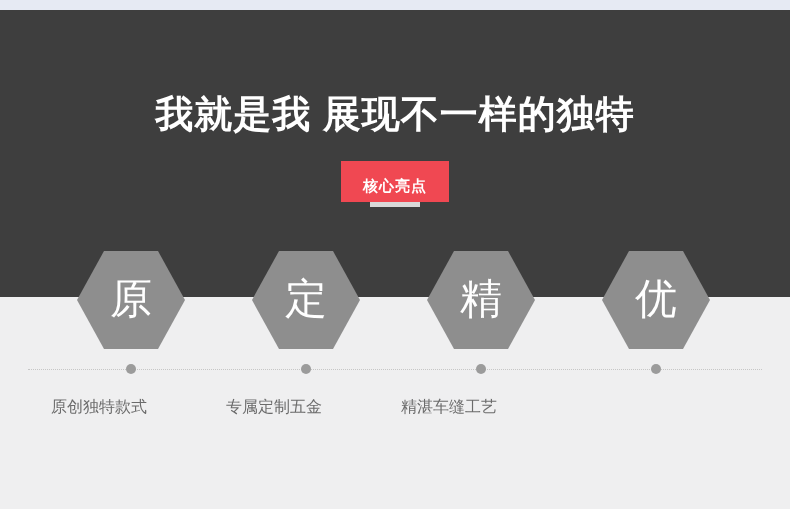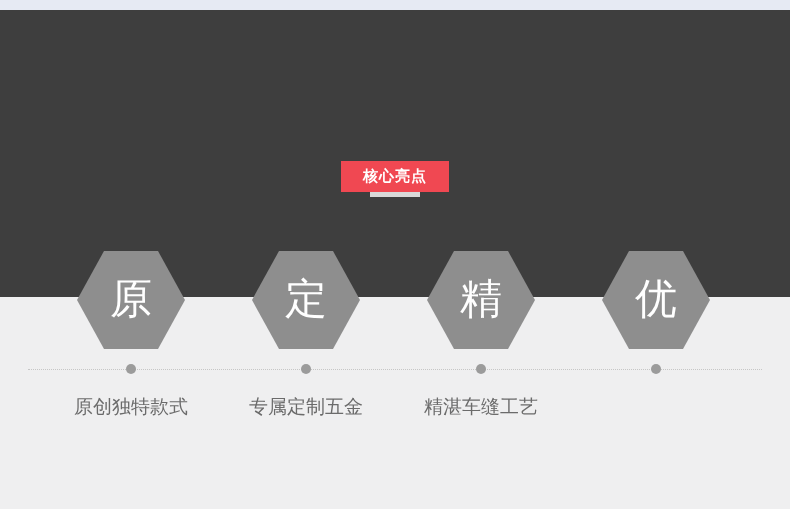--- a/index.html
+++ b/index.html
@@ -73,21 +73,21 @@
     text-align: center;
   }
   .badge {
     display: inline-block;
     position: relative;
     background: #f04852;
     color: #ffffff;
     font-size: 15px;
     font-weight: bold;
     letter-spacing: 1px;
-    padding: 7px 22px 8px 22px;
+    padding: 17px 22px 8px 22px;
     line-height: 16px;
   }
   .badge-underline {
     position: absolute;
     left: 50%;
     transform: translateX(-50%);
     bottom: -5px;
     width: 50px;
     height: 5px;
     background: #d8d8d8;
@@ -147,42 +147,43 @@
   .dot-1 { left: 306px; }
   .dot-2 { left: 481px; }
   .dot-3 { left: 656px; }
 
   
   .caption {
     position: absolute;
     top: 398px;
     width: 160px;
     margin-left: -80px;
-    text-align: center;
+    text-align: left;
     color: #6b6b6b;
-    font-size: 19px;
+    font-size: 16px;
     line-height: 18px;
     white-space: nowrap;
   }
   .cap-0 { left: 131px; }
   .cap-1 { left: 306px; }
   .cap-2 { left: 481px; }
   .cap-3 { left: 656px; }
 </style>
 </head>
 <body>
 
 <div class="banner">
 
   <div class="top-strip"></div>
 
   <div class="dark-panel"></div>
 
   <div class="light-panel"></div>
 
+  <div class="headline">我就是我 展现不一样的独特</div>
 
   <div class="badge-wrap">
     <span class="badge">
       <span>核心亮点</span>
       <span class="badge-underline"></span>
     </span>
   </div>
 
   <div class="hex-row">
     <div class="hex hex-0">

